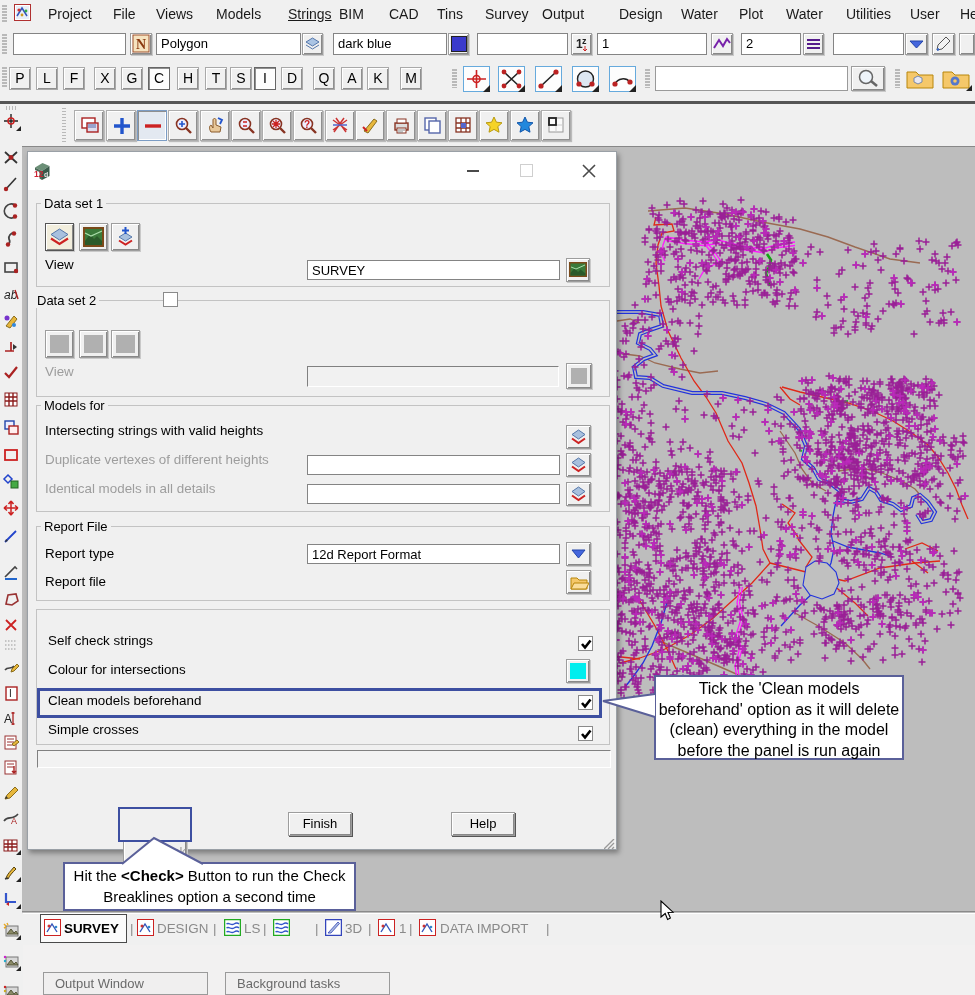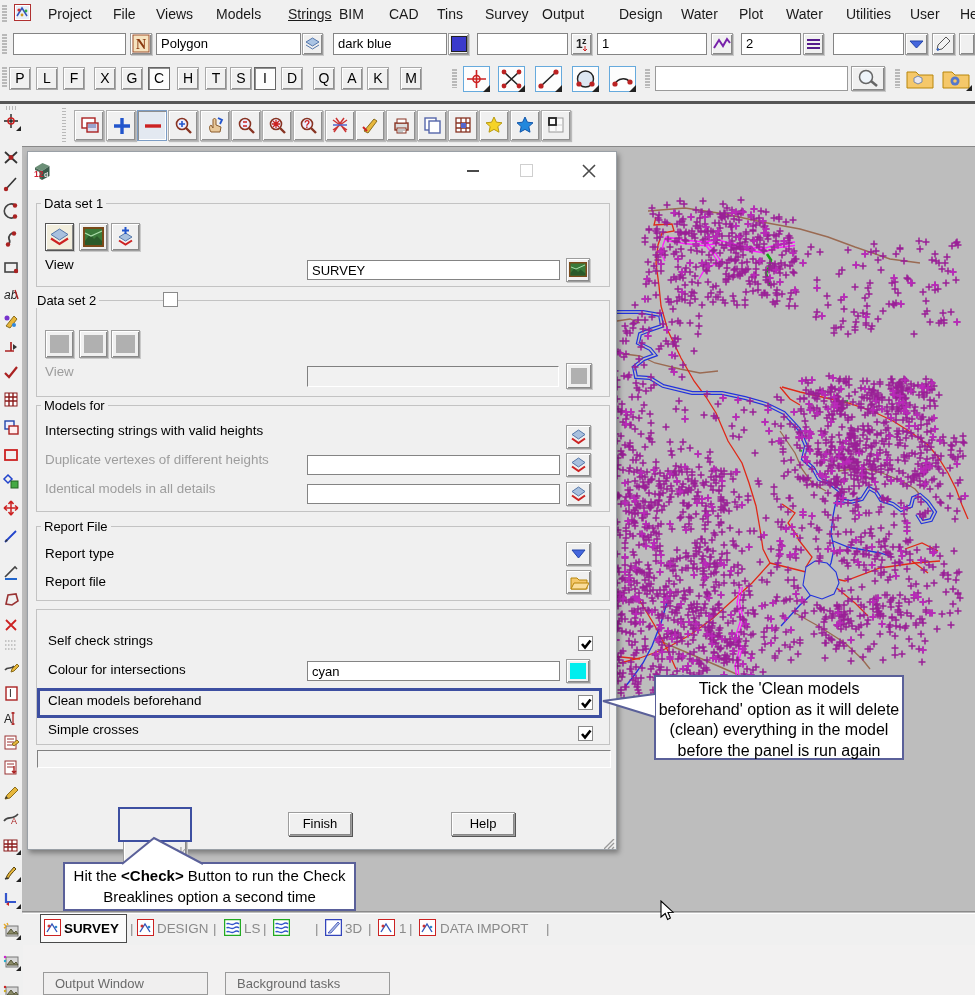--- a/index.html
+++ b/index.html
@@ -541,20 +541,21 @@
  <div class="btn3d" style="left:538px;top:330px;width:25px;height:24px;">
       <svg width="21" height="20" style="position:absolute;left:1px;top:1px;">
         <path d="M10.5 3L17 7.5L10.5 12L4 7.5Z" fill="#a8c0de" stroke="#5577aa"></path>
         <path d="M4 11.5l6.5 4.5l6.5-4.5" stroke="#cc2222" stroke-width="2" fill="none"></path>
       </svg>
     </div>
 
  <div class="grp" style="left:8px;top:374px;width:574px;height:75px;"></div>
  <div class="grplab" style="left:13px;top:367px;">Report File</div>
  <div class="lab" style="left:17px;top:394px;">Report type</div>
+ <div class="fld" style="left:279px;top:392px;width:253px;height:20px;">12d Report Format</div>
  <div class="btn3d" style="left:538px;top:390px;width:25px;height:24px;">
       <svg width="21" height="20" style="position:absolute;left:1px;top:1px;">
         <path d="M4 6L10.5 14L17 6Z" fill="#4466dd" stroke="#2244aa"></path>
       </svg>
     </div>
  <div class="lab" style="left:17px;top:422px;">Report file</div>
  <div class="btn3d" style="left:538px;top:418px;width:25px;height:24px;">
       <svg width="21" height="20" style="position:absolute;left:1px;top:1px;">
         <path d="M3 6h6l2 2h8v9H3z" fill="#f5c86a" stroke="#b8860b"></path>
         <path d="M3 17l3-6h15l-3 6z" fill="#fadd9a" stroke="#b8860b"></path>
@@ -562,21 +563,20 @@
     </div>
 
  <div class="grp" style="left:8px;top:457px;width:574px;height:136px;"></div>
  <div class="lab" style="left:20px;top:481px;">Self check strings</div>
  <div class="cb" style="left:550px;top:484px;">
       <svg width="15" height="15">
         <path d="M3 7L6 10.5L11.5 3.5" stroke="#000" stroke-width="2.6" fill="none"></path>
       </svg>
     </div>
  <div class="lab" style="left:20px;top:510px;">Colour for intersections</div>
- <div class="fld" style="left:279px;top:509px;width:253px;height:20px;">cyan</div>
  <div class="btn3d" style="left:538px;top:507px;width:24px;height:24px;">
       <div class="abs" style="left:3px;top:3px;width:16px;height:16px;background:#00eeee;"></div>
     </div>
  <div class="blurect" style="left:9px;top:536px;width:565px;height:30px;"></div>
  <div class="lab" style="left:20px;top:541px;">Clean models beforehand</div>
  <div class="cb" style="left:550px;top:543px;">
       <svg width="15" height="15">
         <path d="M3 7L6 10.5L11.5 3.5" stroke="#000" stroke-width="2.6" fill="none"></path>
       </svg>
     </div>

